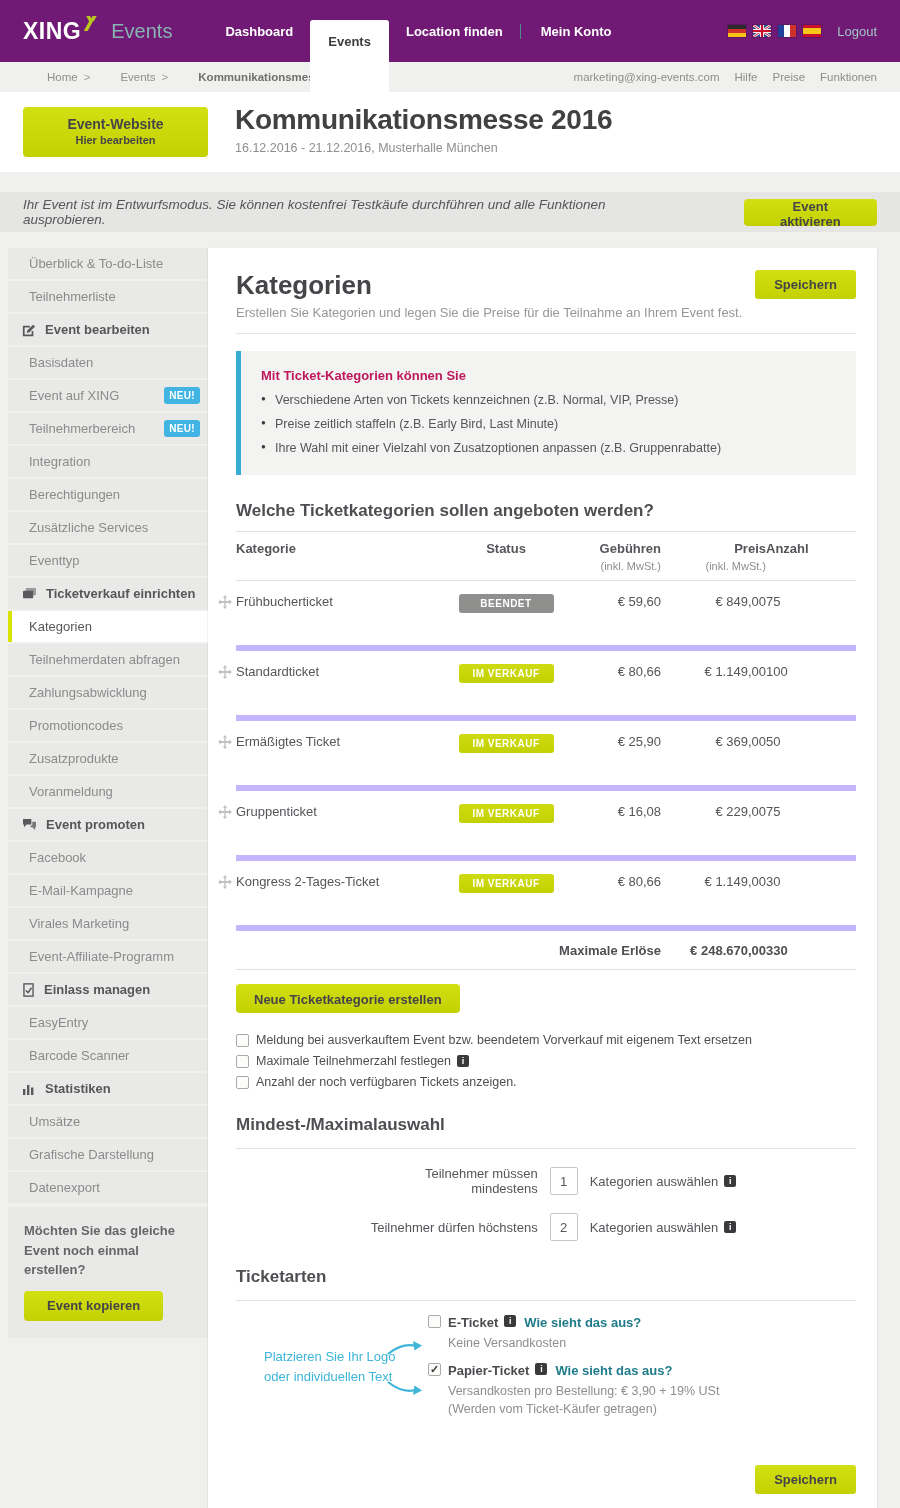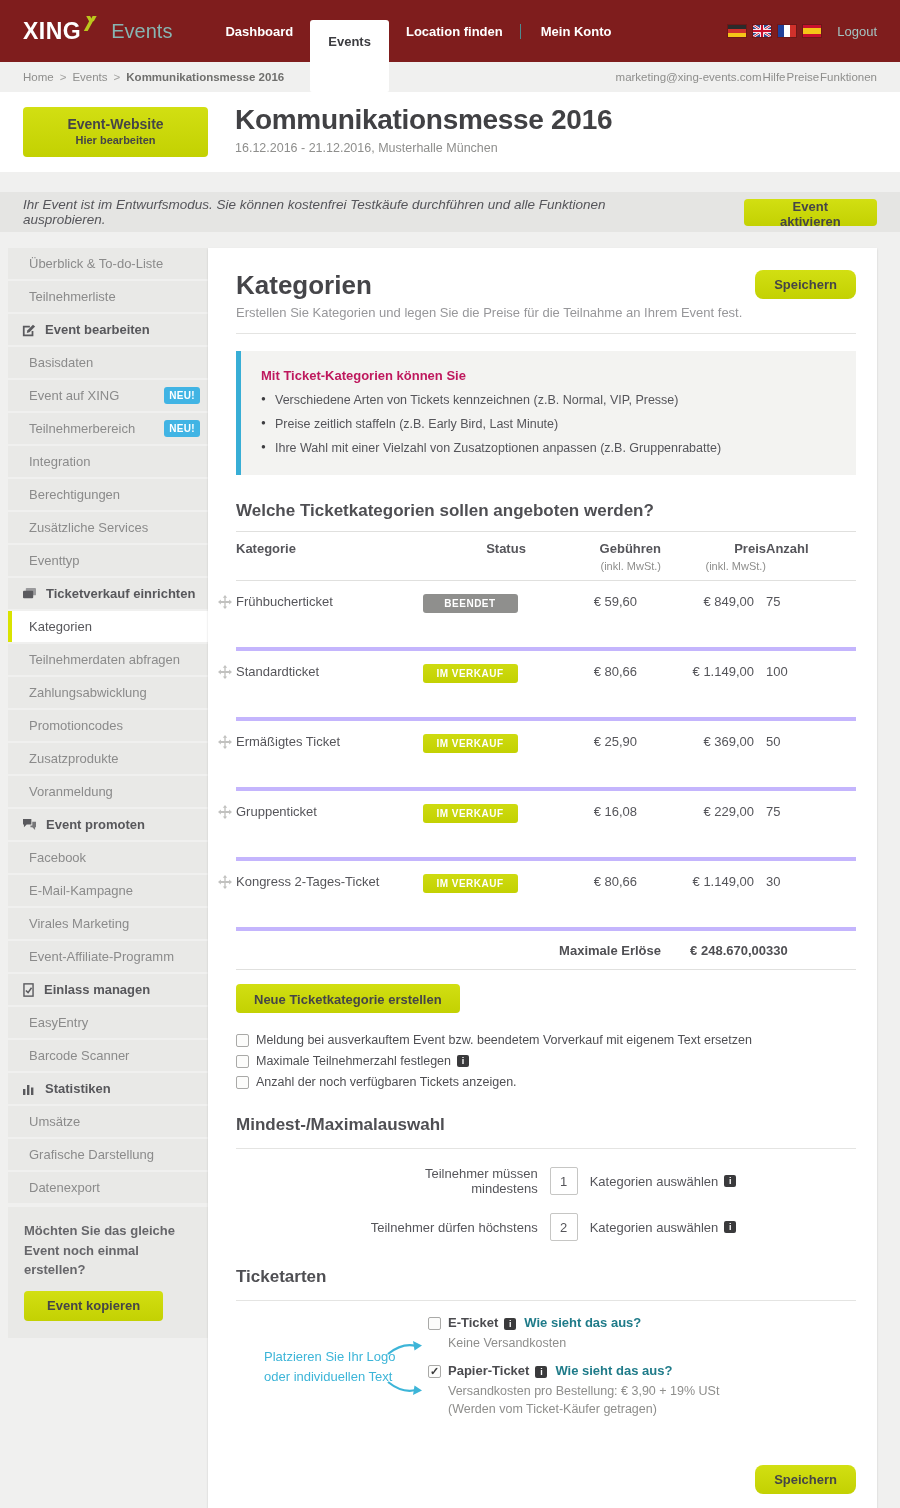--- a/index.html
+++ b/index.html
@@ -4,45 +4,45 @@
 <style>
   * { margin:0; padding:0; box-sizing:border-box; }
   html,body { width:900px; }
   body {
     height:1508px; background:#f0f0ef; overflow:hidden;
     font-family:"Liberation Sans", sans-serif; -webkit-font-smoothing:antialiased;
   }
   .page { width:900px; height:1508px; position:relative; }
 
   
-  .navbar { height:62px; background:#7f1d1d; display:flex; align-items:center;
+  .navbar { height:62px; background:#701a75; display:flex; align-items:center;
             padding:0 23px; position:relative; z-index:20; }
   .brand { display:flex; align-items:flex-start; cursor:pointer; }
   .brand-xing { font-size:23px; font-weight:bold; color:#fff; letter-spacing:.5px; line-height:1; }
   .brand-mark { margin-left:2px; margin-top:-4px; }
   .brand-sub { font-size:20px; color:#87b5b2; margin-left:13px; font-weight:400; line-height:1.1; }
   .main-nav { display:flex; align-items:center; margin-left:36px; height:62px; }
   .nav-item { color:#fff; font-weight:bold; font-size:13px; padding:0 17px; cursor:pointer; white-space:nowrap; }
   .nav-item.active { background:#fff; color:#3c3c40; border-radius:3px 3px 2px 2px;
                      align-self:flex-start; margin-top:20px; height:72px; padding:14px 18px 0;
                      position:relative; z-index:30; }
   .nav-item.divided { border-left:1px solid #4d8b90; padding-left:20px; }
   .nav-right { margin-left:auto; display:flex; align-items:center; }
   .flags { display:flex; align-items:center; gap:7px; }
   .flag { display:inline-flex; cursor:pointer; line-height:0; box-shadow:0 0 0 1px rgba(0,0,0,.15); }
   .logout { color:#a3c4c2; font-size:13px; margin-left:16px; cursor:pointer; }
 
   
   .crumbbar { height:30px; background:#f0f0ef; display:flex; align-items:center;
               padding:0 23px; font-size:11.5px; color:#8e8e8c; }
   .crumbs { display:flex; align-items:center; }
-  .crumb { cursor:pointer; }
+  .crumb { cursor:pointer;margin-left:24px; }
   .crumb.current { font-weight:bold; color:#6f6f6d; cursor:default; }
   .crumb-sep { margin:0 6px; color:#a0a09e; }
-  .crumb-right { margin-left:auto; display:flex; align-items:center; gap:1px; }
+  .crumb-right { margin-left:auto; display:flex; align-items:center; gap:15px; }
   .crumb-right span { cursor:pointer; }
 
   
   .pagehead { height:80px; background:#fff; position:relative; }
   .website-btn { position:absolute; left:23px; top:15px; width:185px; height:50px;
                  border-radius:4px; text-align:center; cursor:pointer; }
   .lime { background:linear-gradient(#d2df12,#c3d102); color:#454547; border:none;
           font-family:inherit; font-weight:bold; }
   .website-btn .l1 { font-size:14px; padding-top:9px; font-weight:bold; }
   .website-btn .l2 { font-size:11px; margin-top:2px; font-weight:bold; }
@@ -69,41 +69,41 @@
                padding:3px 5px; border-radius:3px; letter-spacing:.3px; }
   .side-footer { background:#e9e9e7; margin-top:4px; padding:14px 16px 17px; }
   .side-q { font-size:13px; font-weight:bold; color:#66666a; line-height:1.5; }
   .copy-btn { margin-top:11px; height:30px; padding:0 23px; font-size:13px; border-radius:4px; cursor:pointer; }
 
   
   .main { flex:1; background:#fff; min-height:1242px; padding:22px 21px 40px 28px;
           position:relative; box-shadow:0 1px 2px rgba(0,0,0,.15); }
   .main-head { display:flex; align-items:flex-start; }
   .main-title { font-size:26px; font-weight:700; color:#454549; }
-  .save-btn { margin-left:auto; height:29px; padding:0 19px; font-size:13px; border-radius:8px; cursor:pointer; }
+  .save-btn { margin-left:auto; height:29px; padding:0 19px; font-size:13px; border-radius:3px; cursor:pointer; }
   .main-sub { font-size:13px; color:#97979a; margin-top:4px; }
   .rule { border:none; border-top:1px solid #e4e4e2; margin-top:13px; }
 
   .infobox { margin-top:17px; background:#f3f3f1; border-left:5px solid #38aed6; padding:17px 20px 10px; }
   .infobox-h { font-size:13px; font-weight:bold; color:#be185d; }
   .infobox ul { list-style:none; margin-top:4px; }
   .infobox li { font-size:12.5px; color:#55555a; margin:10px 0; position:relative; padding-left:14px; }
   .infobox li::before { content:"●"; position:absolute; left:0; top:1px; font-size:8px; color:#3c3c40; }
 
   .section-h { font-size:17px; font-weight:700; color:#4f4f53; margin-top:26px; }
 
   .thead { display:flex; border-top:1px solid #e0e0de; border-bottom:1px solid #e0e0de;
            padding:9px 0 8px; margin-top:10px; }
   .c-name { flex:1; } .c-status { width:110px; text-align:center; }
   .c-fee { width:100px; text-align:right; } .c-price { width:105px; text-align:right; }
   .c-count { width:90px; text-align:left; }
   .th { font-size:13px; font-weight:bold; color:#55555a; }
   .th-sub { font-size:11px; color:#8e8e8c; font-weight:normal; margin-top:4px; }
-  .trow { display:flex; height:70px; border-bottom:4px solid #c4b5fd; padding-top:13px;
-          position:relative; font-size:13px; color:#55555a;gap:12px; }
+  .trow { display:flex; height:70px; border-bottom:6px solid #c4b5fd; padding-top:13px;
+          position:relative; font-size:13px; color:#55555a; }
   .drag-handle { position:absolute; left:-18px; top:14px; cursor:move; line-height:0; }
   .badge { display:inline-block; min-width:95px; text-align:center; font-size:10px; font-weight:bold;
            color:#fff; padding:4px 6px; border-radius:3px; letter-spacing:.5px; }
   .badge.active { background:linear-gradient(#cedb10,#c3d102); }
   .badge.ended { background:#8f8f8d; }
   .trow-total { display:flex; padding:12px 0 11px; border-bottom:1px solid #e0e0de;
                 font-size:13px; font-weight:bold; color:#4f4f53; }
   .c-total-label { width:210px; text-align:right; }
   .create-btn { margin-top:14px; height:29px; padding:8px 18px; font-size:13px; border-radius:4px; cursor:pointer; }
 
@@ -123,21 +123,21 @@
               font-size:13px; color:#55555a; background:#fff; border-radius:2px; font-family:inherit; }
   .mm-suffix { margin-left:12px; font-size:13px; color:#55555a; display:flex; align-items:center; }
 
   .ticketarten { position:relative; margin-top:14px; min-height:112px; }
   .annot { position:absolute; left:28px; top:32px; font-size:13px; color:#3db5d8; line-height:1.55; }
   .arrow { position:absolute; line-height:0; }
   .arrow.up { left:150px; top:24px; }
   .arrow.down { left:150px; top:64px; }
   .ttypes { margin-left:192px; }
   .ttype { margin-bottom:11px; }
-  .ttype-head { display:flex; align-items:flex-end; font-size:13px; font-weight:bold; color:#4b4b4f; }
+  .ttype-head { display:flex; align-items:flex-start; font-size:13px; font-weight:bold; color:#4b4b4f; }
   .ttype-label { margin-left:0; }
   .ttype-link { color:#1f7b89; margin-left:8px; cursor:pointer; }
   .ttype-details { margin:4px 0 0 20px; font-size:12.5px; color:#8e8e8c; line-height:1.45; }
 
   .bottom-save { display:flex; justify-content:flex-end; margin-top:38px; }
 </style>
 </head>
 <body>
 
 <div class="page">

